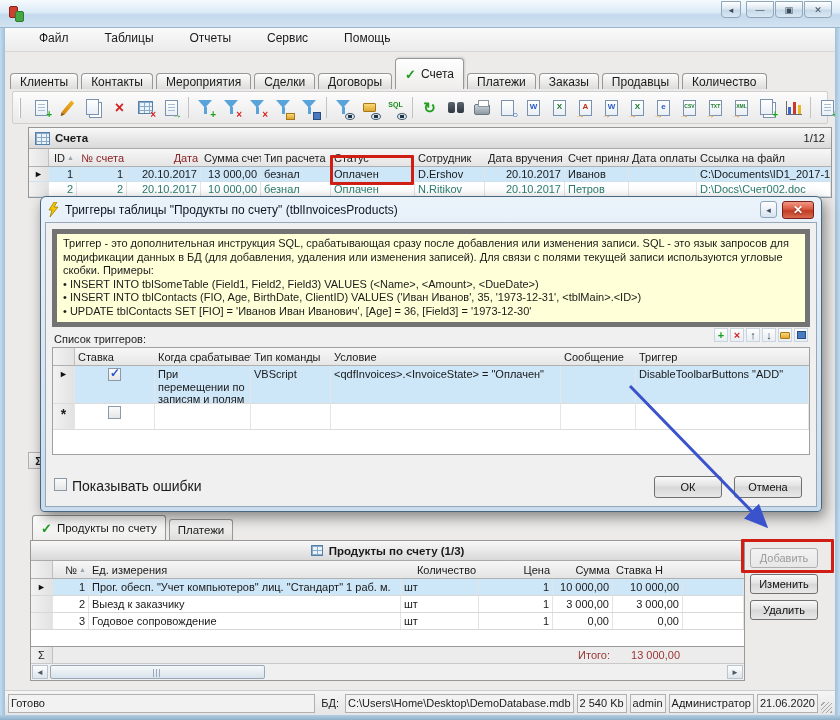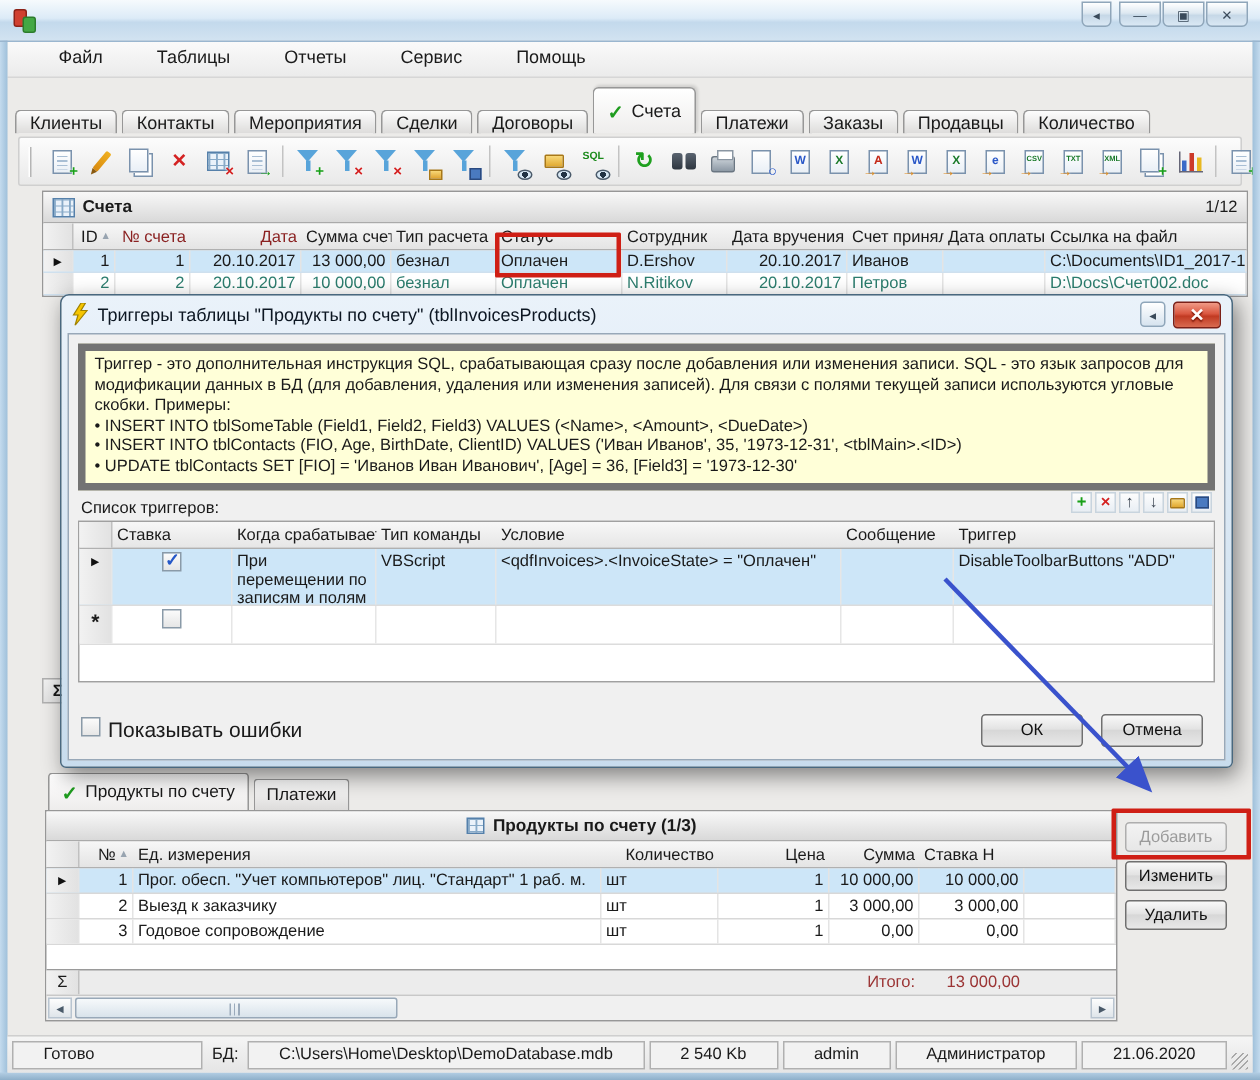--- a/index.html
+++ b/index.html
@@ -133,21 +133,21 @@
   .totred{color:#9b3434}
   .hsb{height:17px;background:#f0f0f0;border-top:1px solid #c8c8c8;position:relative}
   .hsb .ar{position:absolute;top:1px;width:16px;height:14px;border:1px solid #b8c4d0;background:linear-gradient(#fdfdfd,#dfe5ea);font-size:8px;display:flex;align-items:center;justify-content:center;color:#4a5a6a}
   .ar.l{left:1px}.ar.rr{right:1px}
   .thumb{position:absolute;left:19px;top:1px;width:215px;height:14px;border:1px solid #98a8b8;border-radius:2px;background:linear-gradient(#f6f9fb,#d9e3eb)}
   .thumb::after{content:"";position:absolute;left:50%;top:3px;width:9px;height:8px;margin-left:-5px;background:repeating-linear-gradient(to right,#9aaabb 0 1px,transparent 1px 3px)}
   .side-btns{position:absolute;left:750px;top:548px;width:68px;display:flex;flex-direction:column;gap:6px;z-index:1}
   
   .arrow{position:absolute;left:0;top:0;z-index:20;pointer-events:none}
   .statusbar{position:absolute;left:5px;right:5px;bottom:5px;height:25px;background:linear-gradient(#f5f5f5,#e5e5e5);border-top:1px solid #cfcfcf;display:flex;align-items:center;gap:3px;padding:0 3px;font-size:11px;z-index:4}
-  .seg{height:19px;border:1px solid #b0b0b0;background:#f2f2f2;display:flex;align-items:center;padding:0 20px;white-space:nowrap}
+  .seg{height:19px;border:1px solid #b0b0b0;background:#f2f2f2;display:flex;align-items:center;padding:0 2px;white-space:nowrap}
   .seg.grow{flex:1}
   .dbl{padding:0 3px}
   .gripc{width:11px;height:11px;align-self:flex-end;margin-bottom:2px;background:repeating-linear-gradient(135deg,transparent 0 2px,#a8a8a8 2px 3px)}
 </style>
 </head>
 <body>
 
 <div class="edge edge-l"></div>
 <div class="edge edge-r"></div>
 <div class="edge edge-b"></div>

